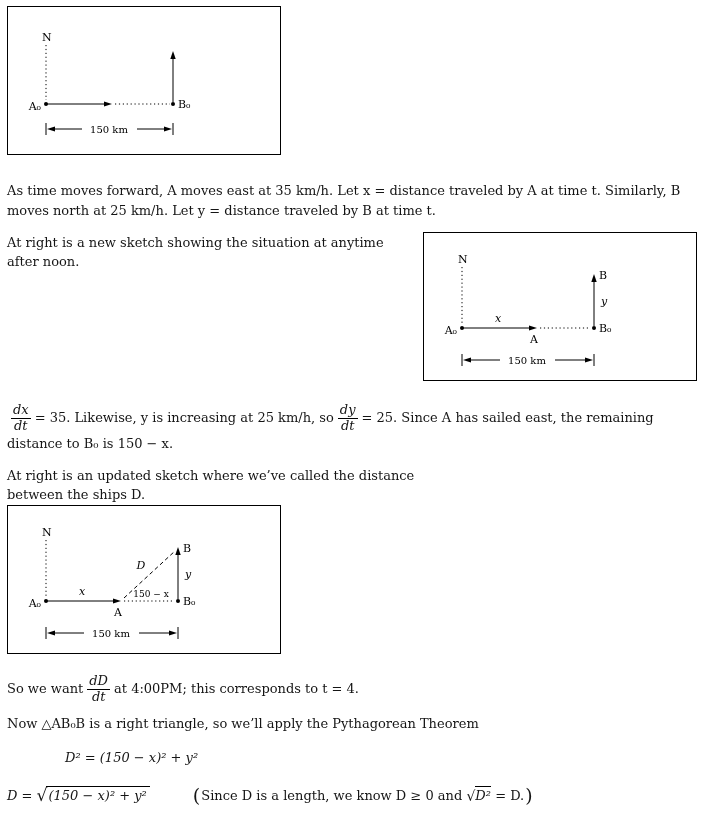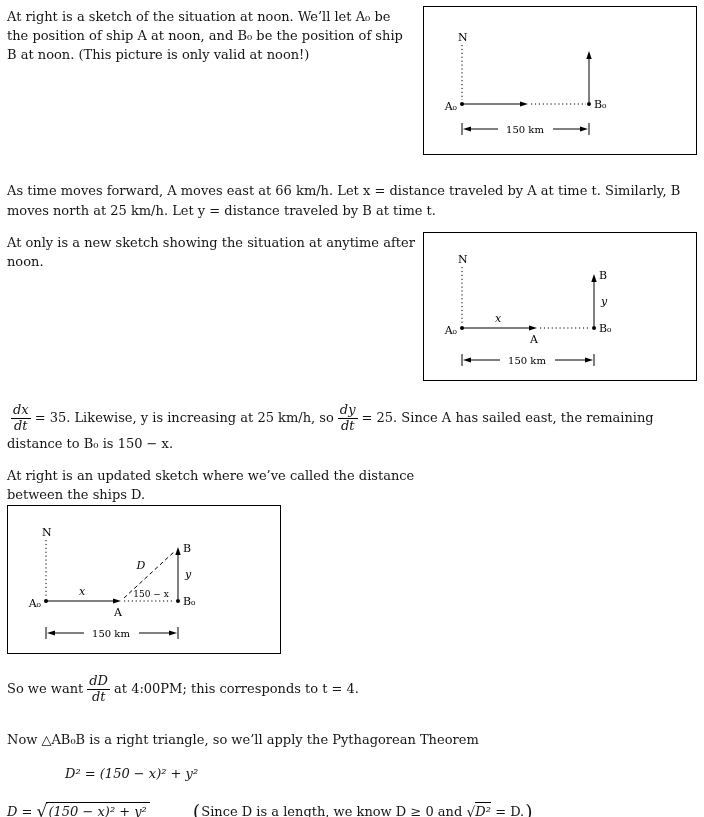--- a/index.html
+++ b/index.html
@@ -12,21 +12,21 @@
   }
   .page { padding:6px 7px 0 7px; }
   .row { display:flex; justify-content:space-between; align-items:flex-start; }
   .text-col { width:408px; line-height:1.46; margin:0; padding-top:2px; }
   .fullpara { line-height:1.5; margin:0; }
   #para2 { margin-top:26px; }
   #row3 { margin-top:12px; }
   #para4 { margin-top:22px; }
   #row5 { margin-top:12px;flex-direction:column; }
   #line6 { margin-top:20px; }
-  #line7 { margin-top:25px; }
+  #line7 { margin-top:9px; }
   #eq1 { margin-top:14px; margin-left:58px; }
   #orline { margin-top:24px; }
   #eq2 { margin-top:14px; }
   .sketch-box { width:274px; height:149px; border:1px solid #000; flex:none; background:#fff; }
   svg { display:block; }
   svg line { stroke:#000; stroke-width:1; }
   svg .dots { stroke-dasharray:1.2,2.7; }
   svg .dash { stroke-dasharray:4,3; }
   svg polygon, svg circle { fill:#000; }
   svg text { font-family:"DejaVu Serif", serif; font-size:11px; fill:#000; }
@@ -47,21 +47,20 @@
   .bigparen { font-size:19px; vertical-align:-2px; padding:0 1px; }
   .sqrt-sym-sm { font-size:14px; line-height:1; position:relative; top:1px; }
   .radicand-sm { border-top:1px solid #000; padding-top:1px; font-style:italic; }
 </style>
 </head>
 <body>
 
 <div class="page">
 
   <div class="row" id="row1">
-    <p class="text-col">At right is a sketch of the situation at noon. We’ll let A₀ be the position of ship A at noon, and B₀ be the position of ship B at noon. (This picture is only valid at noon!)</p>
     <div class="sketch-box">
       <svg width="272" height="147" viewBox="0 0 272 147">
         <g>
           <text x="34" y="34">N</text>
           <line x1="38" y1="38" x2="38" y2="93" class="dots"></line>
         </g>
         <g>
           <circle cx="38" cy="97" r="2"></circle>
           <text x="33" y="103" text-anchor="end">A₀</text>
         </g>
@@ -84,24 +83,24 @@
           <line x1="46" y1="122" x2="74" y2="122"></line>
           <text x="101" y="126" text-anchor="middle" class="dist">150 km</text>
           <line x1="129" y1="122" x2="157" y2="122"></line>
           <polygon points="164,122 156,119.6 156,124.4"></polygon>
           <line x1="165" y1="116" x2="165" y2="128"></line>
         </g>
       </svg>
     </div>
   </div>
 
-  <p class="fullpara" id="para2">As time moves forward, A moves east at 66 km/h. Let x = distance traveled by A at time t. Similarly, B moves north at 25 km/h. Let y = distance traveled by B at time t.</p>
+  <p class="fullpara" id="para2">As time moves forward, A moves east at 35 km/h. Let x = distance traveled by A at time t. Similarly, B moves north at 25 km/h. Let y = distance traveled by B at time t.</p>
 
   <div class="row" id="row3">
-    <p class="text-col">At only is a new sketch showing the situation at anytime after noon.</p>
+    <p class="text-col">At right is a new sketch showing the situation at anytime after noon.</p>
     <div class="sketch-box">
       <svg width="272" height="147" viewBox="0 0 272 147">
         <g>
           <text x="34" y="30">N</text>
           <line x1="38" y1="34" x2="38" y2="91" class="dots"></line>
         </g>
         <g>
           <circle cx="38" cy="95" r="2"></circle>
           <text x="33" y="101" text-anchor="end">A₀</text>
         </g>

